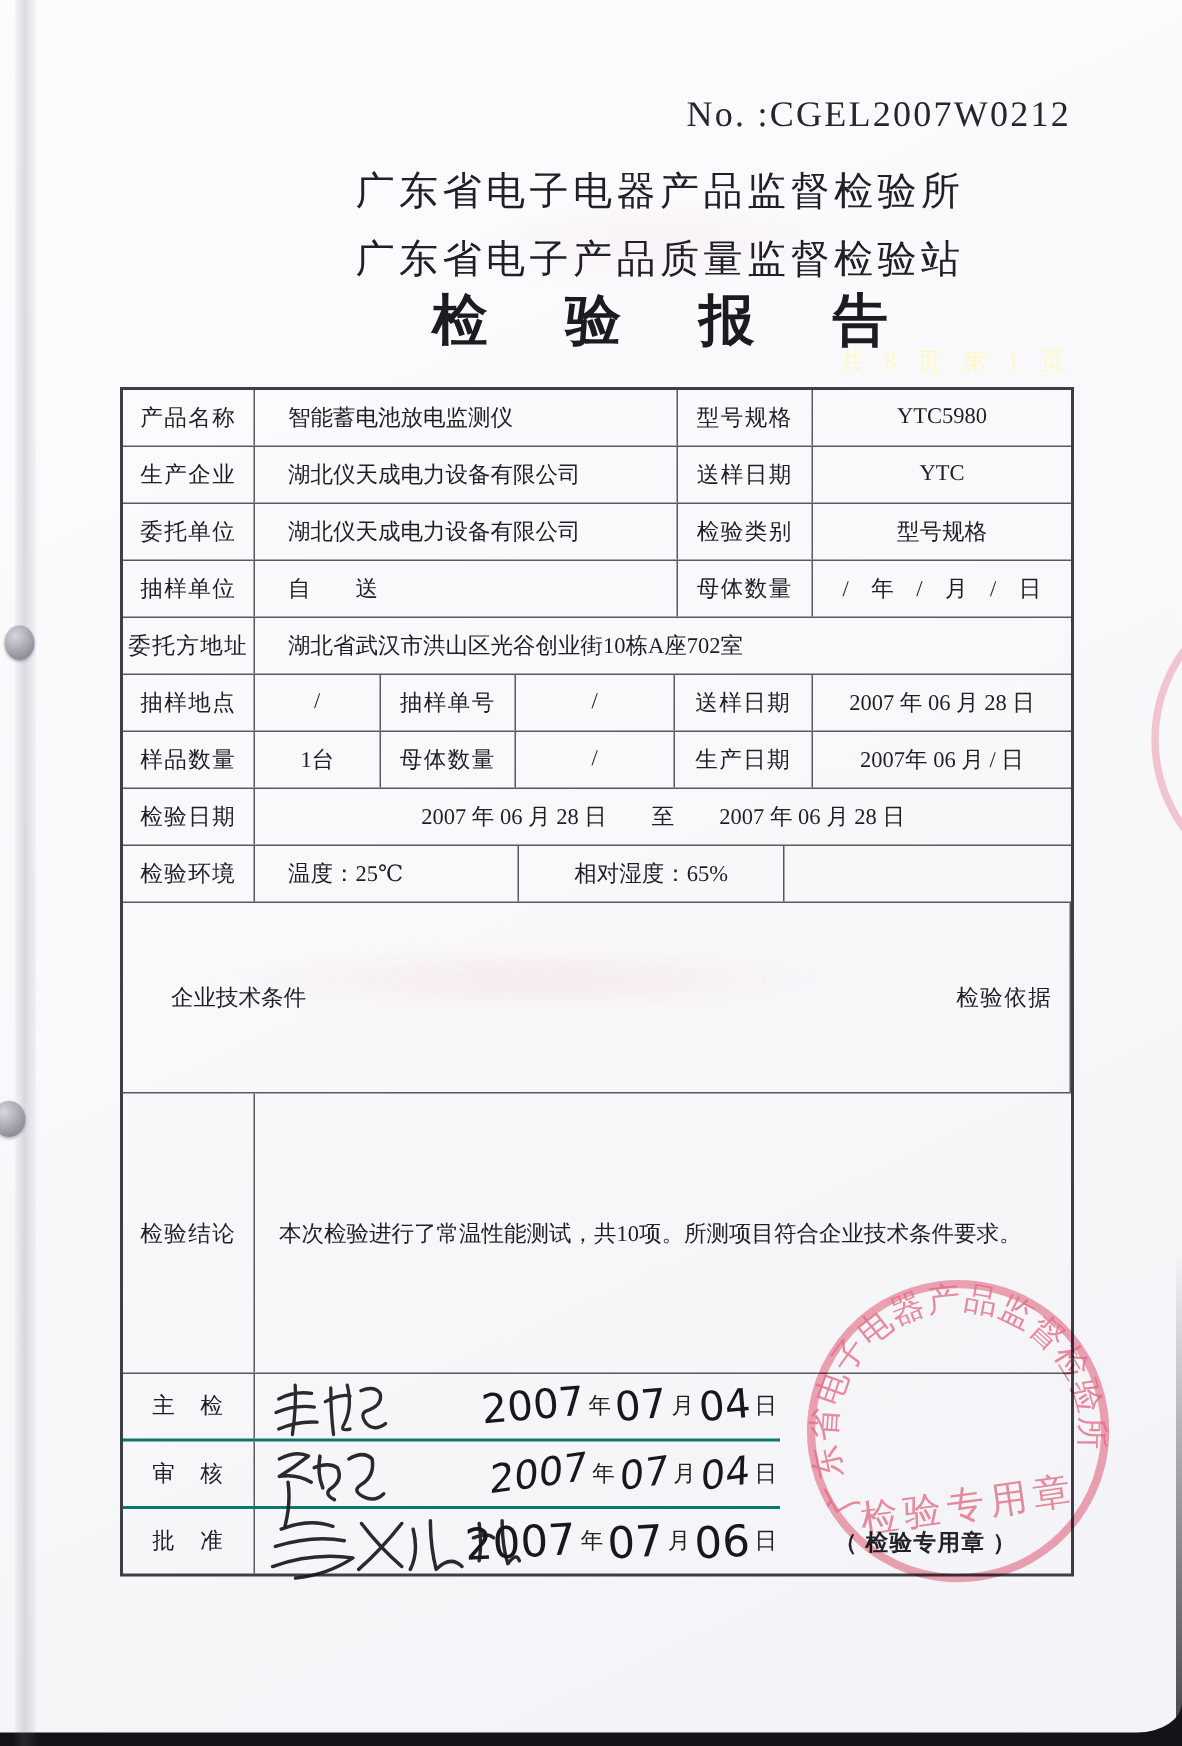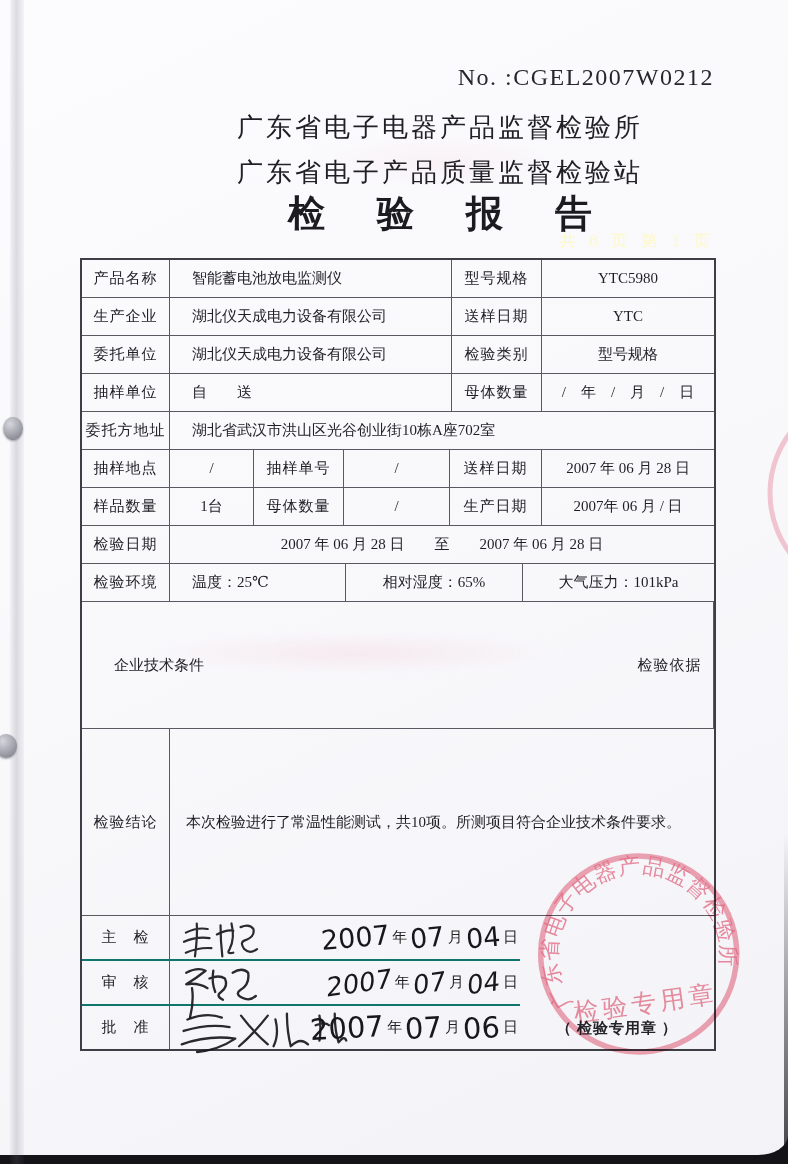--- a/index.html
+++ b/index.html
@@ -151,21 +151,20 @@
 
   <div class="tr h37">
     <div class="td w88 lab">检验日期</div>
     <div class="td w544 cen last">2007 年 06 月 28 日　　至　　2007 年 06 月 28 日</div>
   </div>
 
   <div class="tr h37">
     <div class="td w88 lab">检验环境</div>
     <div class="td w176 val">温度：25℃</div>
     <div class="td w177 cen">相对湿度：65%</div>
-    <div class="td w191 cen last">大气压力：101kPa</div>
   </div>
 
   <div class="tr h126">
     <div class="td w544 val pl32 last">企业技术条件</div>
     <div class="td w88 lab">检验依据</div>
   </div>
 
   <div class="tr h186">
     <div class="td w88 lab">检验结论</div>
     <div class="td w544 pl16 last">本次检验进行了常温性能测试，共10项。所测项目符合企业技术条件要求。</div>

